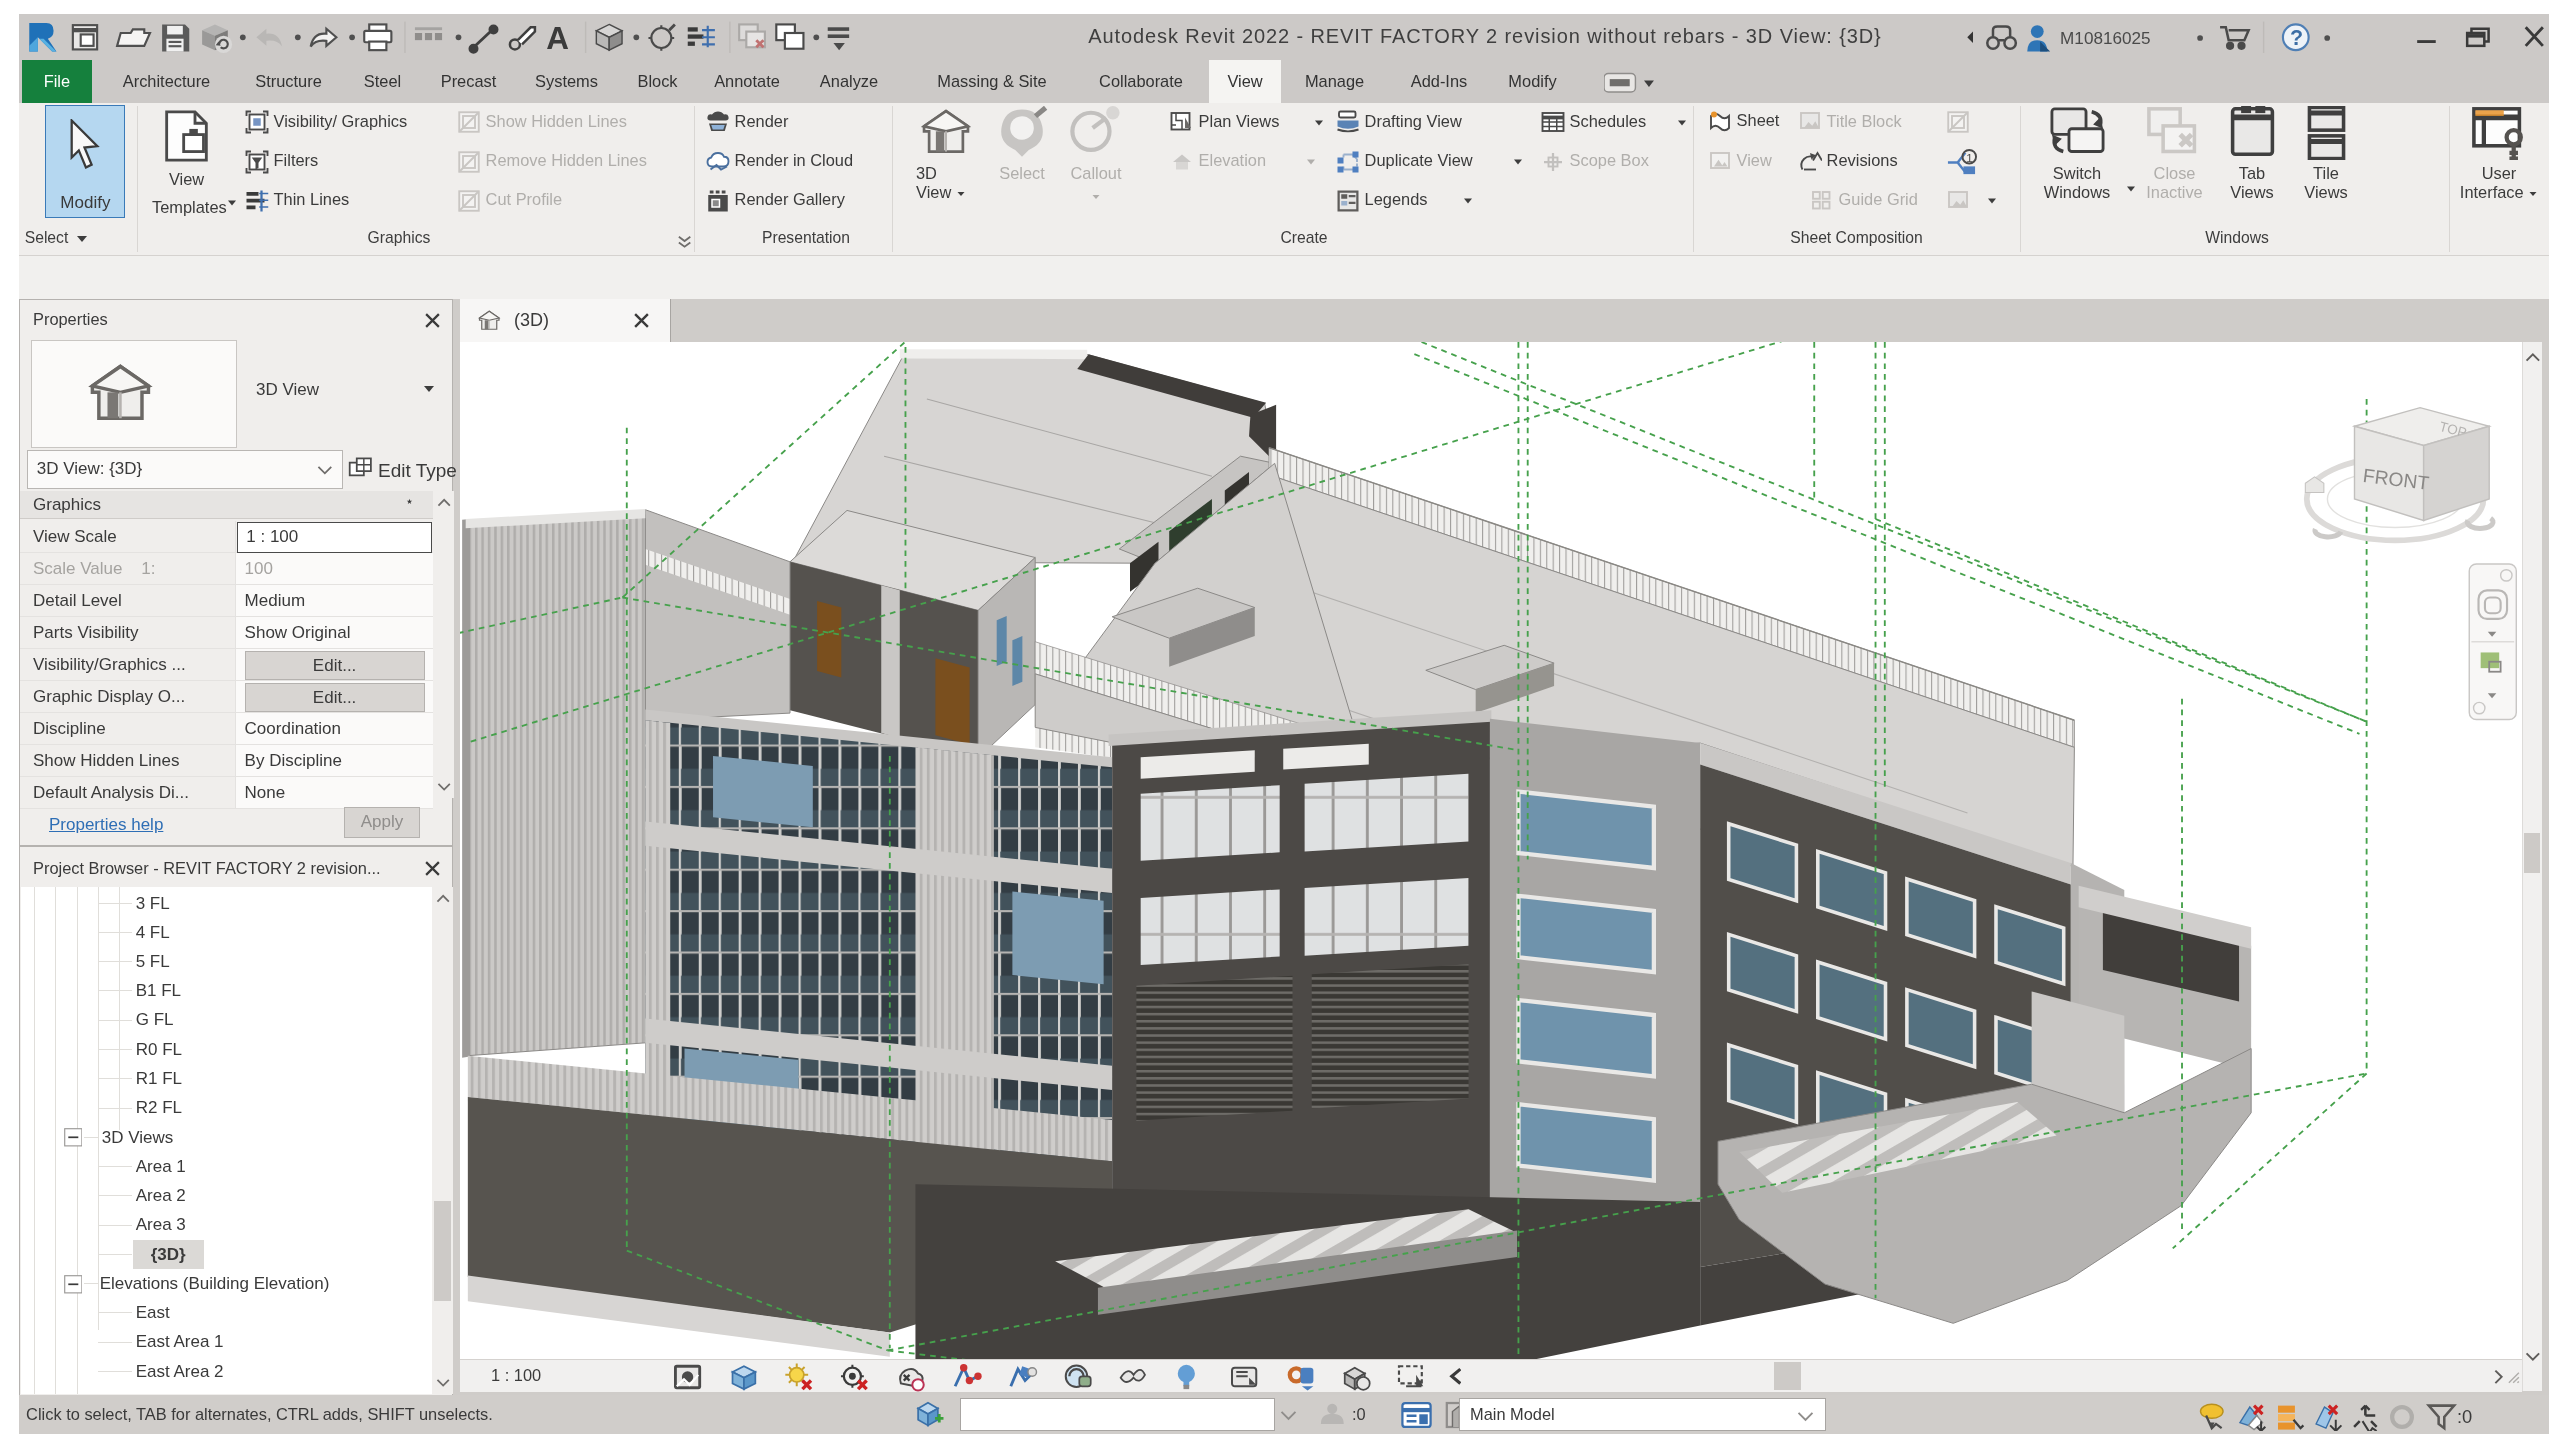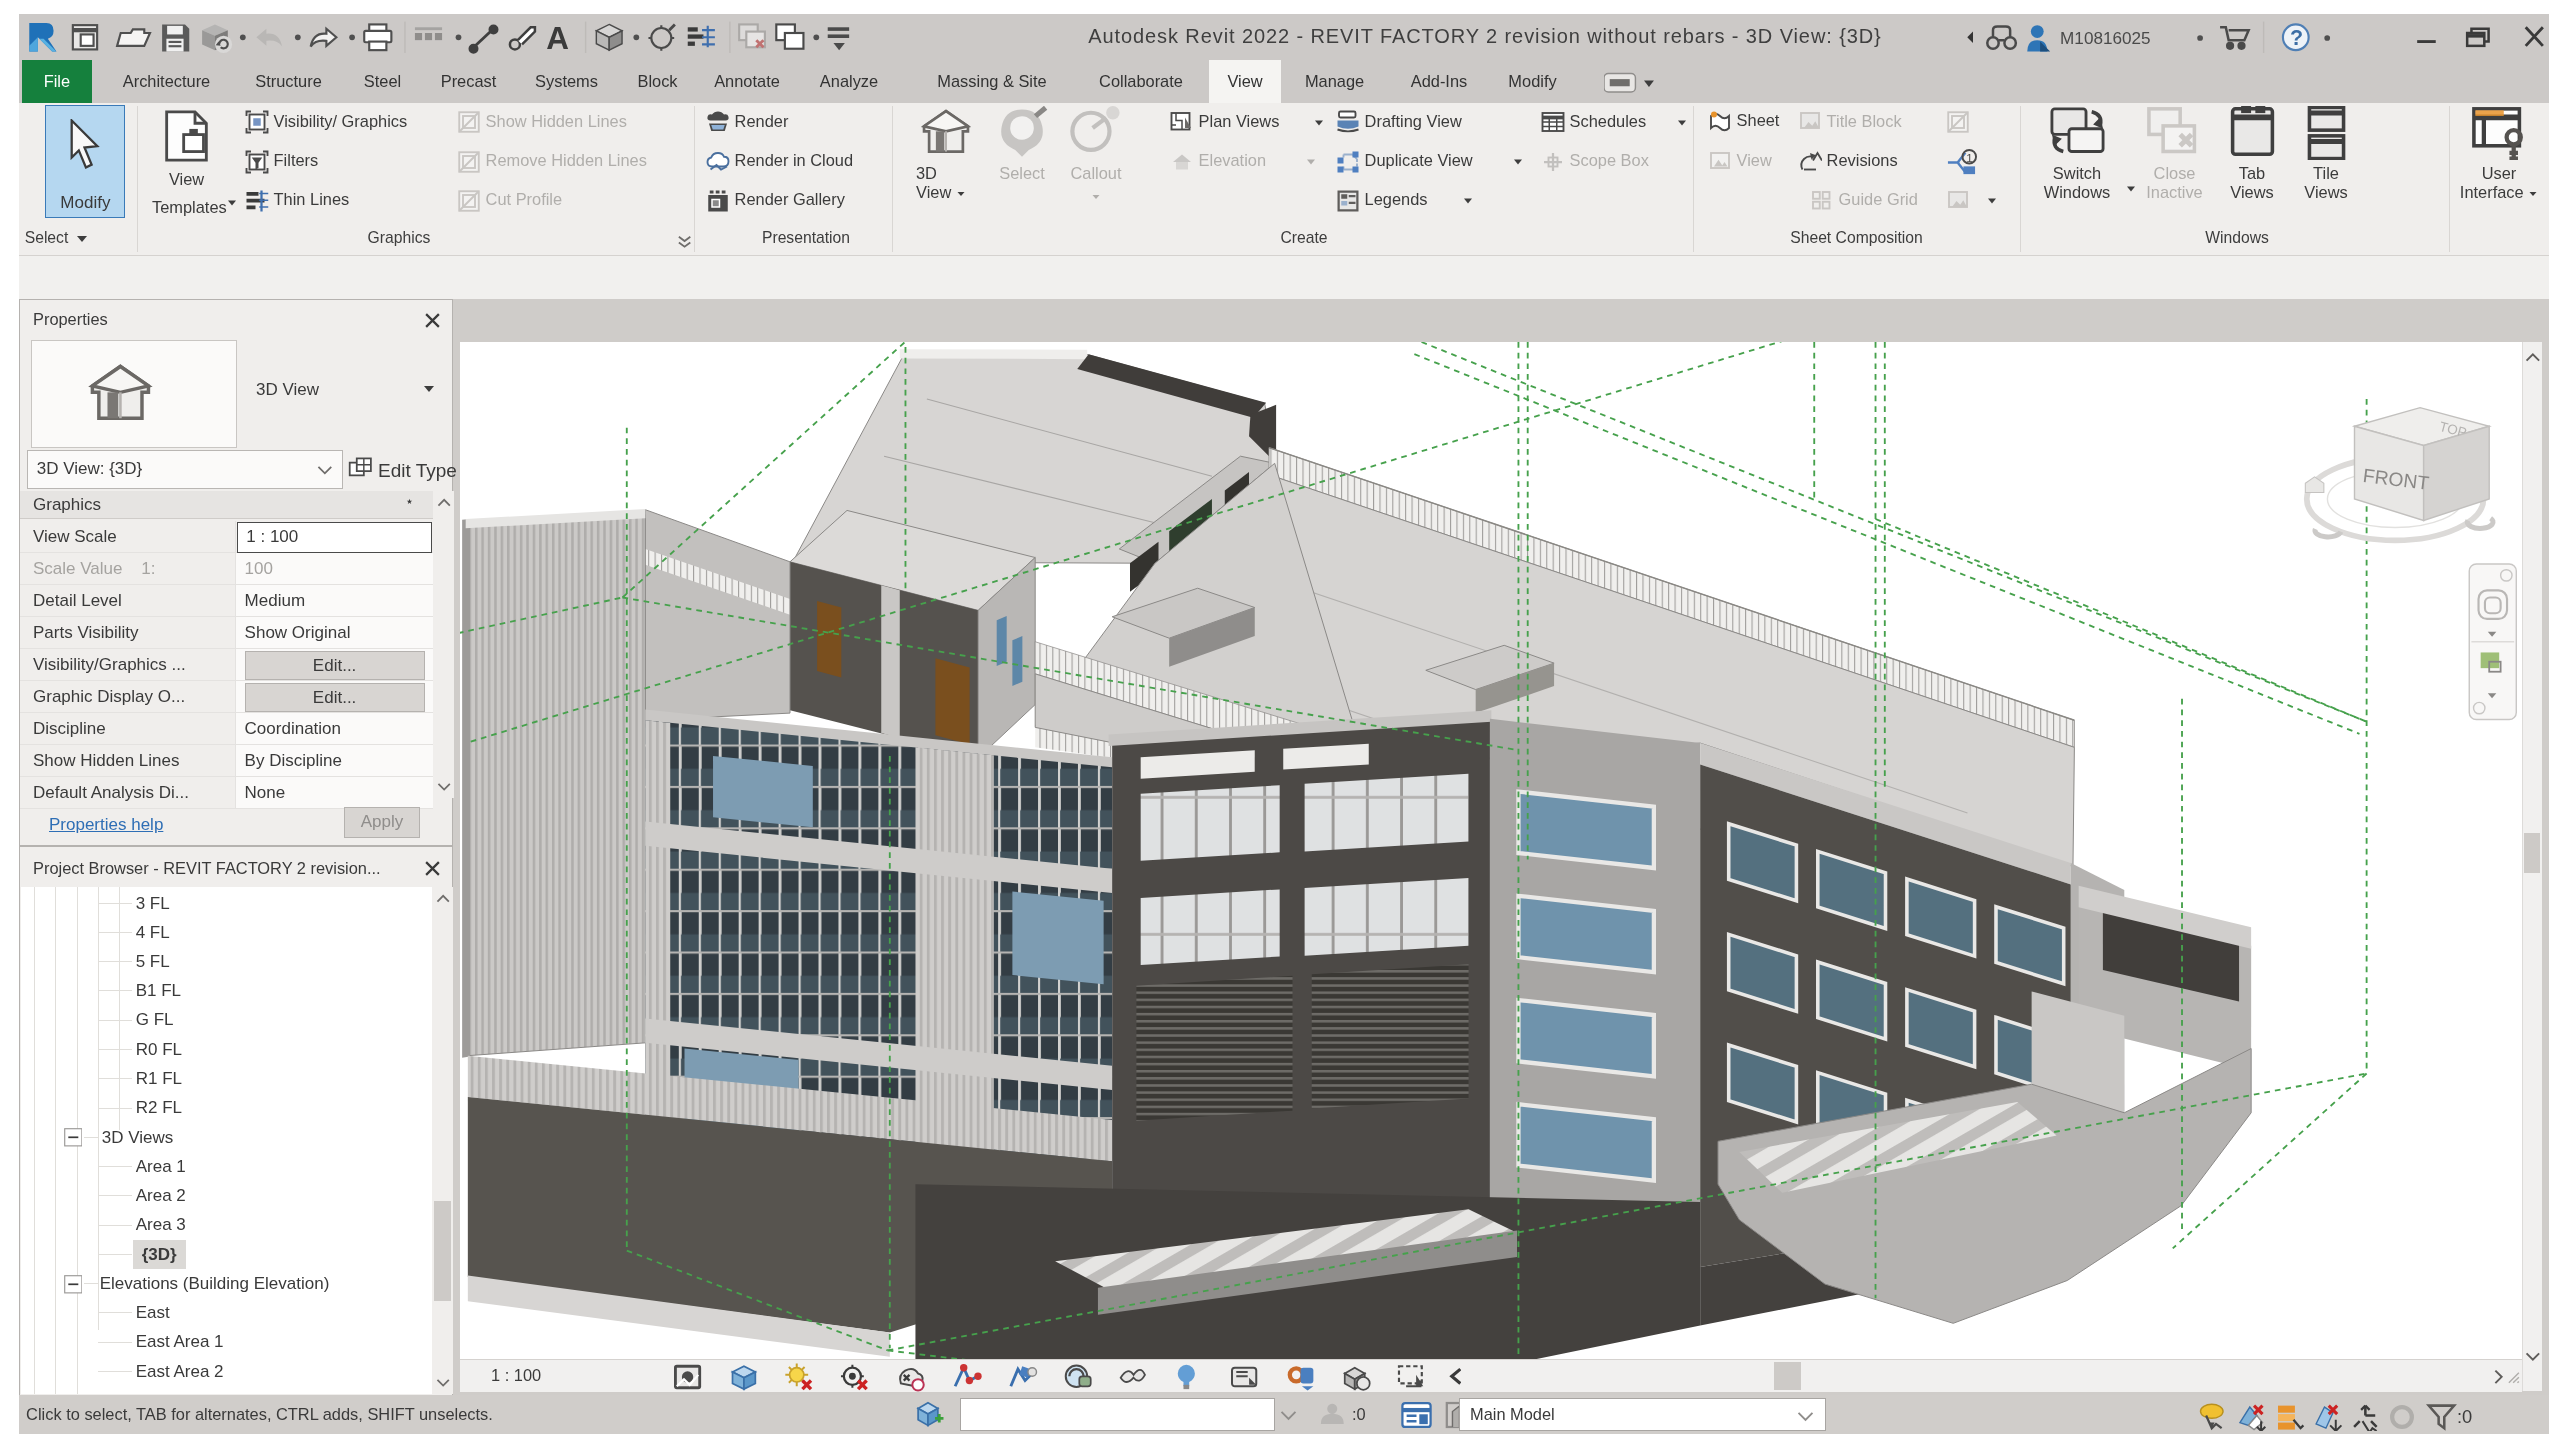--- a/index.html
+++ b/index.html
@@ -662,21 +662,21 @@
       <div class="ti" style="left:115px;top:60px;">5 FL</div>
       <div class="ti" style="left:115px;top:89px;">B1 FL</div>
       <div class="ti" style="left:115px;top:118px;">G FL</div>
       <div class="ti" style="left:115px;top:148px;">R0 FL</div>
       <div class="ti" style="left:115px;top:177px;">R1 FL</div>
       <div class="ti" style="left:115px;top:206px;">R2 FL</div>
       <div class="ti" style="left:81px;top:236px;">3D Views</div>
       <div class="ti" style="left:115px;top:265px;">Area 1</div>
       <div class="ti" style="left:115px;top:294px;">Area 2</div>
       <div class="ti" style="left:115px;top:323px;">Area 3</div>
-      <div class="ti" style="left:112px;top:353px;font-weight:bold;background:#dbd9d6;padding:0 9px;">{3D}</div>
+      <div class="ti" style="left:112px;top:353px;font-weight:bold;background:#dbd9d6;padding:0 18px;">{3D}</div>
       <div class="ti" style="left:79px;top:382px;">Elevations (Building Elevation)</div>
       <div class="ti" style="left:115px;top:411px;">East</div>
       <div class="ti" style="left:115px;top:440px;">East Area 1</div>
       <div class="ti" style="left:115px;top:470px;">East Area 2</div>
       <div class="ti" style="left:115px;top:499px;">East Area 3</div>
       <svg style="position:absolute;left:43px;top:241px" width="18.6" height="18.6" viewBox="0 0 26 26">
           <rect x="1" y="1" width="24" height="24" fill="#fff" stroke="#9a9896" stroke-width="1.6"></rect>
           <path d="M6 13 h14" stroke="#3a3a3a" stroke-width="2.4"></path>
         </svg>
       <svg style="position:absolute;left:43px;top:388px" width="18.6" height="18.6" viewBox="0 0 26 26">
@@ -689,20 +689,31 @@
       <svg style="position:absolute;left:3.6px;top:5.7px" width="14.3" height="11.4" viewBox="0 0 20 16">
           <path d="M2 12 l8 -8 l8 8" stroke="#6f6d6b" stroke-width="2.5" fill="none"></path>
         </svg>
       <svg style="position:absolute;left:3.6px;bottom:5.7px" width="14.3" height="11.4" viewBox="0 0 20 16">
           <path d="M2 4 l8 8 l8 -8" stroke="#6f6d6b" stroke-width="2.5" fill="none"></path>
         </svg>
       <div style="position:absolute;left:2.1px;top:314px;width:17px;height:100px;background:#cdcac7;"></div>
     </div>
   </div>
 
+  <div id="vptabbar">
+    <div id="vptab">
+      <svg style="position:absolute;left:17px;top:10px" width="26" height="24" viewBox="0 0 34 32">
+          <use href="#ic-house"></use>
+        </svg>
+      <div style="position:absolute;left:54px;top:10.7px;font-size:18px;color:#3a3a3a;">(3D)</div>
+      <svg style="position:absolute;left:173px;top:13px" width="17" height="17" viewBox="0 0 24 24">
+          <path d="M3 3 L21 21 M21 3 L3 21" stroke="#3a3a3a" stroke-width="3.4"></path>
+        </svg>
+    </div>
+  </div>
   <div id="canvas">
     <svg id="model" width="2062" height="1017" viewBox="645 480 2893 1425" preserveAspectRatio="none">
 <defs>
 <pattern id="clad" width="9" height="9" patternUnits="userSpaceOnUse">
   <rect width="9" height="9" fill="#cbc9c7"></rect>
             <rect x="0" width="3.5" height="9" fill="#afadab"></rect>
 </pattern>
 <pattern id="clad2" width="10" height="10" patternUnits="userSpaceOnUse">
   <rect width="10" height="10" fill="#cfcdcb"></rect>
             <rect x="0" width="4" height="10" fill="#b5b3b1"></rect>

